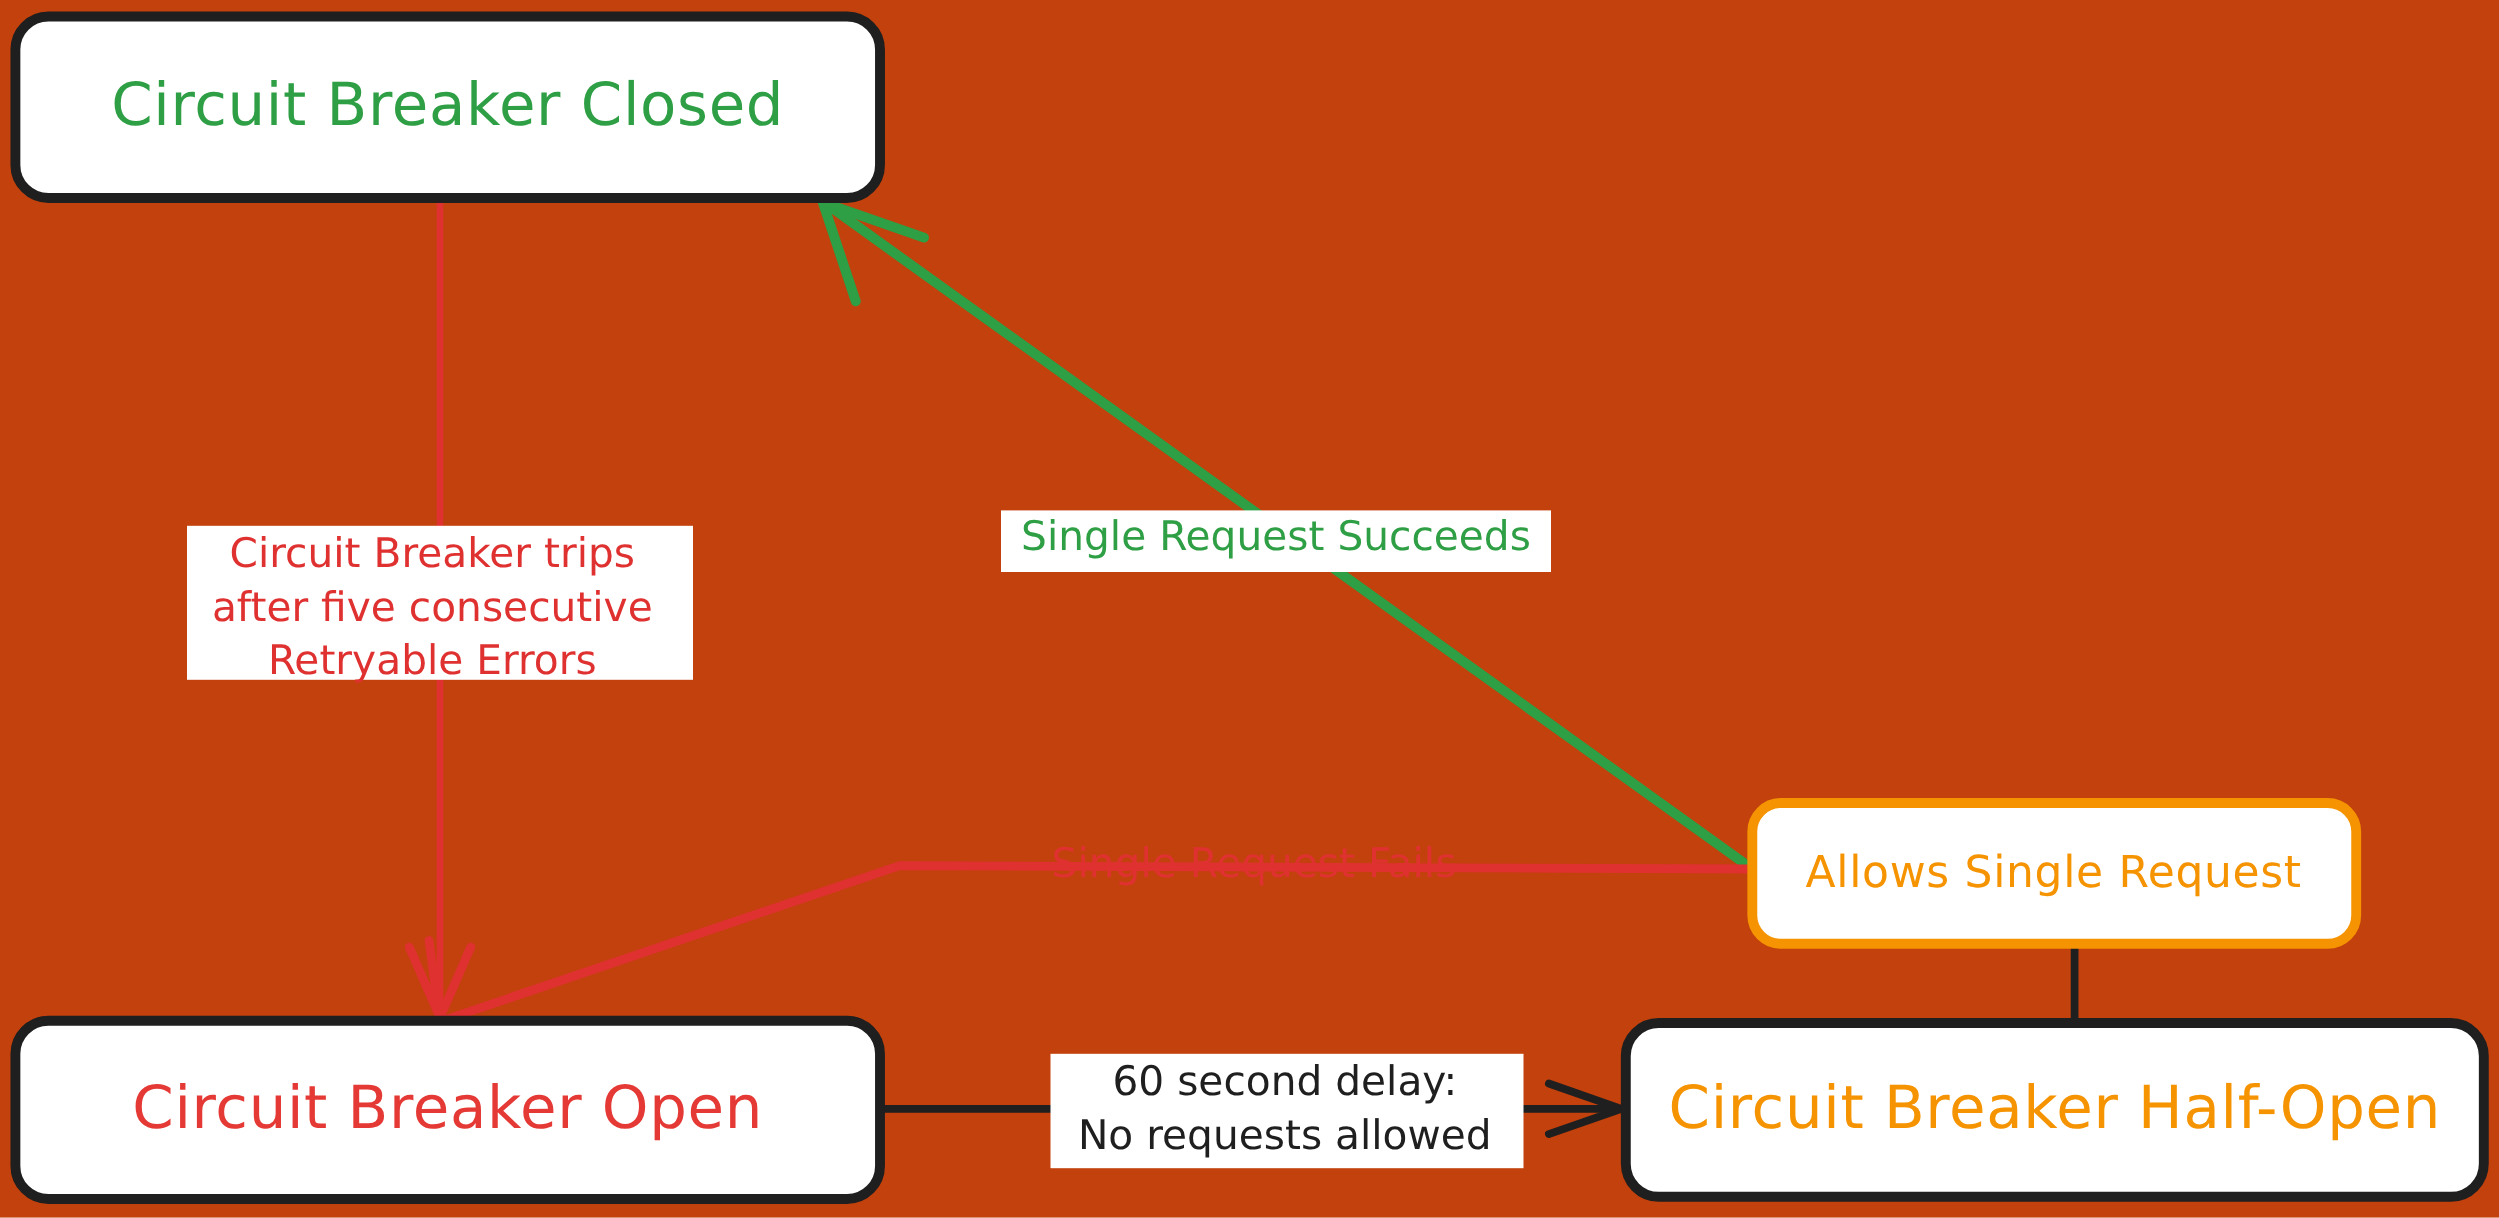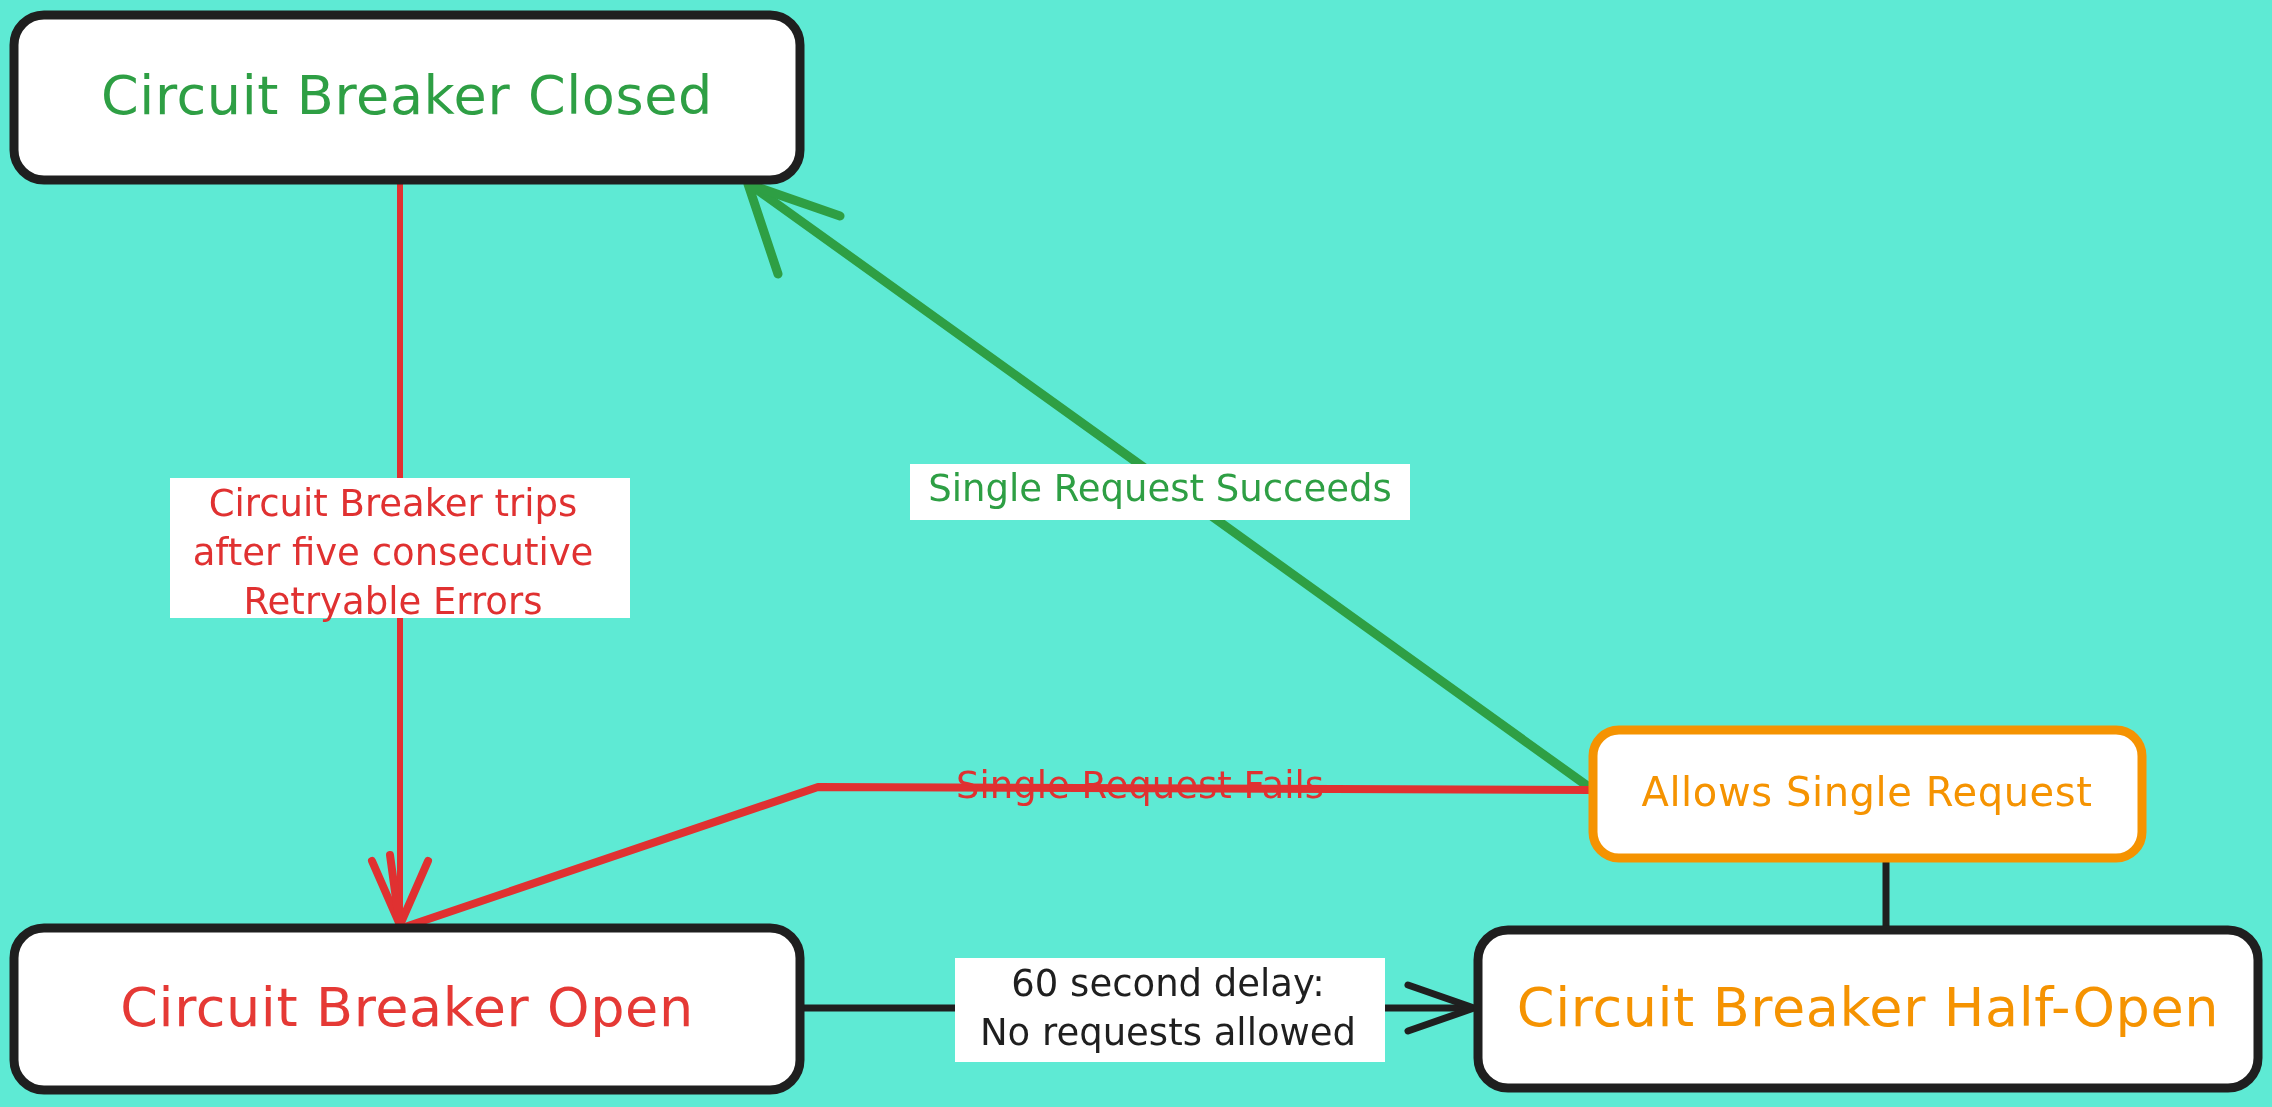--- a/index.html
+++ b/index.html
@@ -10,21 +10,21 @@
   body {
     width: 2272px;
     height: 1107px;
     font-family: "DejaVu Sans", sans-serif;
     overflow: hidden;
   }
   #diagram-root {
     position: relative;
     width: 2272px;
     height: 1107px;
-    background: #5eead4;
+    background: #c2410c;
   }
   svg.diagram-canvas {
     position: absolute;
     top: 0;
     left: 0;
     width: 2272px;
     height: 1107px;
   }
   .node-box {
     fill: #ffffff;

